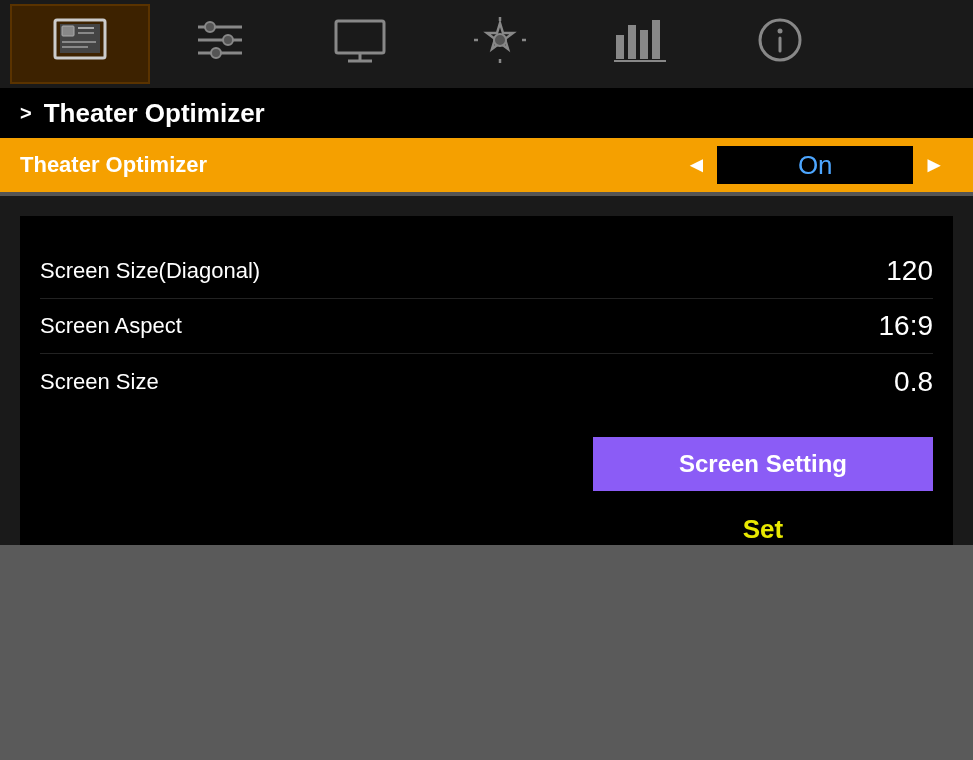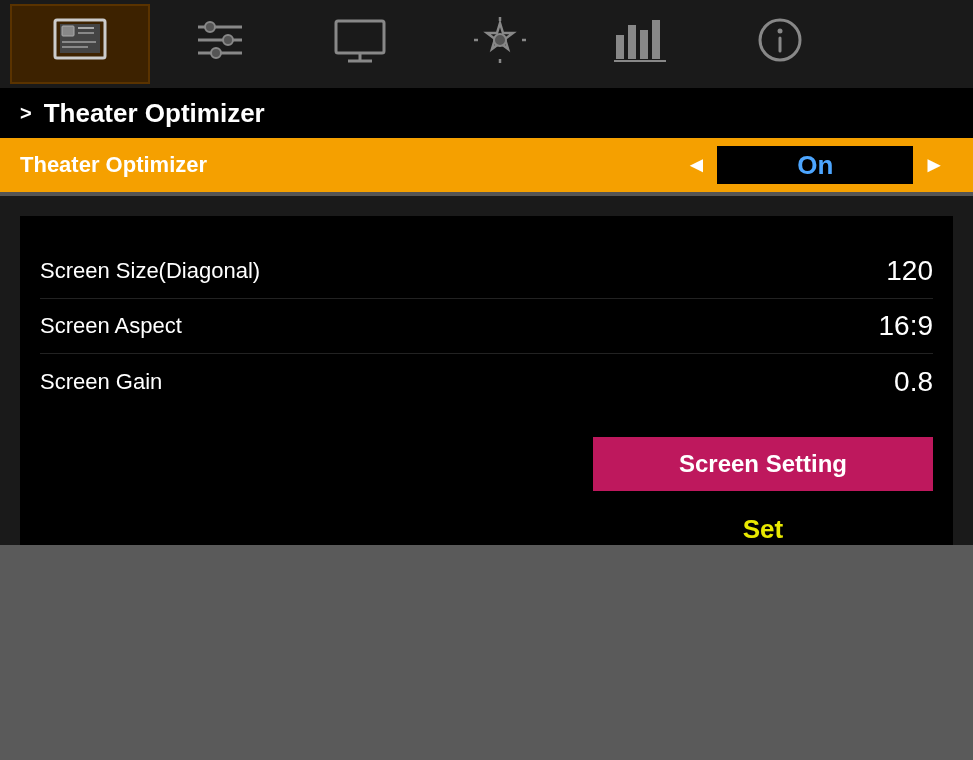--- a/index.html
+++ b/index.html
@@ -107,21 +107,21 @@
       min-width: 200px;
       height: 42px;
       display: flex;
       align-items: center;
       justify-content: center;
     }
 
     .optimizer-value {
       color: #4da6ff;
       font-size: 26px;
-      font-weight: bold;
+      font-weight: normal;
     }
 
     .optimizer-arrow-right {
       color: #fff;
       font-size: 22px;
       padding: 0 8px;
       cursor: pointer;
     }
 
     
@@ -159,21 +159,21 @@
       font-size: 28px;
     }
 
     
     .button-area {
       margin: 0 20px;
       background: #000;
     }
 
     .screen-setting-btn {
-      background: #be185d;
+      background: #8b5cf6;
       border: none;
       width: 340px;
       height: 54px;
       display: flex;
       align-items: center;
       justify-content: center;
       cursor: pointer;
       margin-left: auto;
     }
 
@@ -302,21 +302,21 @@
   <div class="settings-panel">
     <div class="settings-row">
       <span class="settings-row-label">Screen Size(Diagonal)</span>
       <span class="settings-row-value">120</span>
     </div>
     <div class="settings-row">
       <span class="settings-row-label">Screen Aspect</span>
       <span class="settings-row-value">16:9</span>
     </div>
     <div class="settings-row">
-      <span class="settings-row-label">Screen Gain</span>
+      <span class="settings-row-label">Screen Size</span>
       <span class="settings-row-value">0.8</span>
     </div>
   </div>
 
   <div class="button-area">
     <div style="display: flex; justify-content: flex-end; margin: 0 20px;">
       <div style="width: 340px;">
         <button class="screen-setting-btn" style="width:100%;">
           <span class="screen-setting-label">Screen Setting</span>
         </button>

